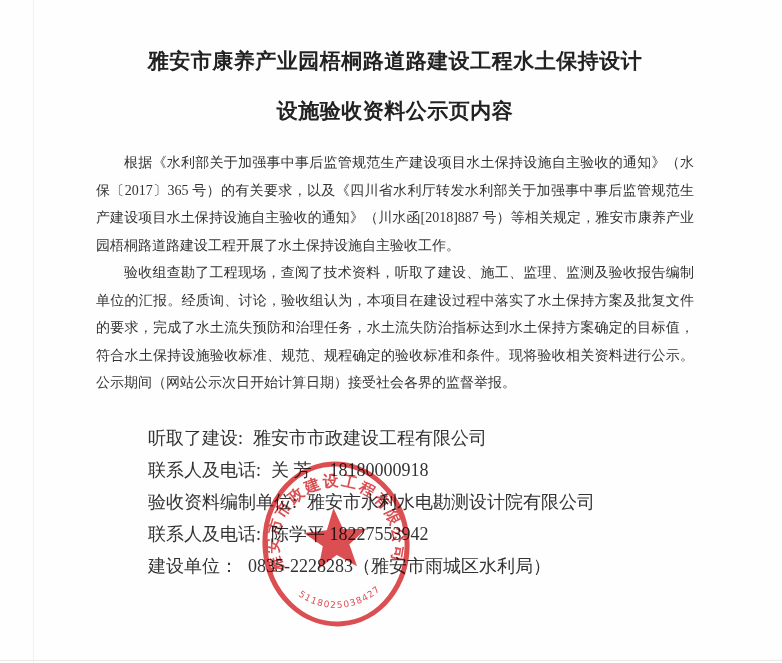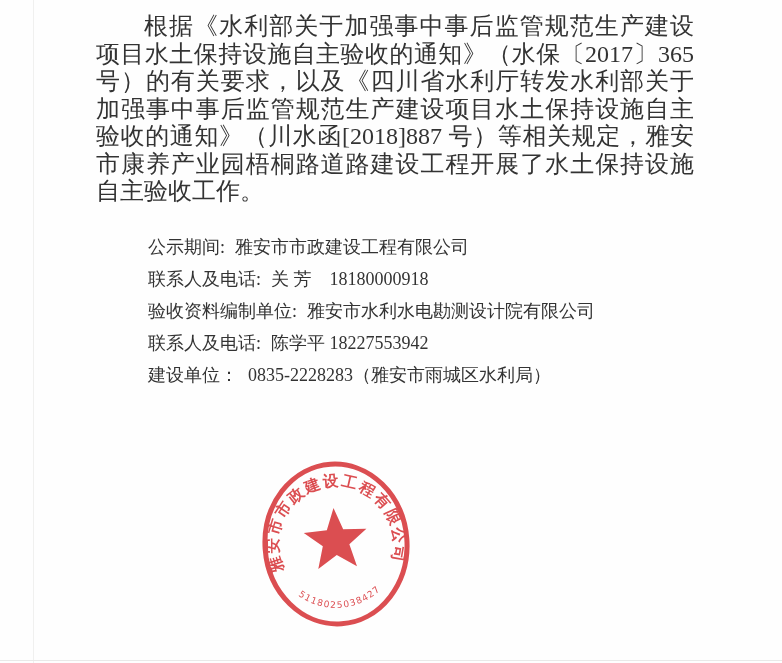--- a/index.html
+++ b/index.html
@@ -20,21 +20,21 @@
     margin-top:36px;
     text-align:center;
     font-size:21px;
     font-weight:bold;
     color:#222;
     line-height:50px;
     letter-spacing:.5px;
   }
   .body-text{
     margin-top:13px;
-    font-size:24px;
+    font-size:14px;
     line-height:27.5px;
     text-align:justify;
     color:#333;
   }
   .body-text p{
     margin:0;
     text-indent:2em;
   }
   .contacts{
     margin-top:25px;
@@ -55,27 +55,32 @@
   .seal svg{display:block;width:100%;height:100%;}
 </style>
 </head>
 <body>
 
 <div class="page">
   <div class="scan-edge-left"></div>
   <div class="scan-edge-bottom"></div>
 
   <div class="doc">
+    <div class="title">
+      <div>雅安市康养产业园梧桐路道路建设工程水土保持设计</div>
+      <div>设施验收资料公示页内容</div>
+    </div>
 
     <div class="body-text">
       <p>根据《水利部关于加强事中事后监管规范生产建设项目水土保持设施自主验收的通知》（水保〔2017〕365 号）的有关要求，以及《四川省水利厅转发水利部关于加强事中事后监管规范生产建设项目水土保持设施自主验收的通知》（川水函[2018]887 号）等相关规定，雅安市康养产业园梧桐路道路建设工程开展了水土保持设施自主验收工作。</p>
+      <p>验收组查勘了工程现场，查阅了技术资料，听取了建设、施工、监理、监测及验收报告编制单位的汇报。经质询、讨论，验收组认为，本项目在建设过程中落实了水土保持方案及批复文件的要求，完成了水土流失预防和治理任务，水土流失防治指标达到水土保持方案确定的目标值，符合水土保持设施验收标准、规范、规程确定的验收标准和条件。现将验收相关资料进行公示。公示期间（网站公示次日开始计算日期）接受社会各界的监督举报。</p>
     </div>
 
     <div class="contacts">
-      <div class="contact-row"><span class="contact-label">公示期间:</span><span class="contact-value">雅安市市政建设工程有限公司</span></div>
+      <div class="contact-row"><span class="contact-label">听取了建设:</span><span class="contact-value">雅安市市政建设工程有限公司</span></div>
       <div class="contact-row"><span class="contact-label">联系人及电话:</span><span class="contact-value">关 芳　18180000918</span></div>
       <div class="contact-row"><span class="contact-label">验收资料编制单位:</span><span class="contact-value">雅安市水利水电勘测设计院有限公司</span></div>
       <div class="contact-row"><span class="contact-label">联系人及电话:</span><span class="contact-value">陈学平 18227553942</span></div>
       <div class="contact-row"><span class="contact-label">建设单位：</span><span class="contact-value">0835-2228283（雅安市雨城区水利局）</span></div>
     </div>
   </div>
 
   <div class="seal">
     <svg viewBox="0 0 180 200" xmlns="http://www.w3.org/2000/svg">
       <defs>

